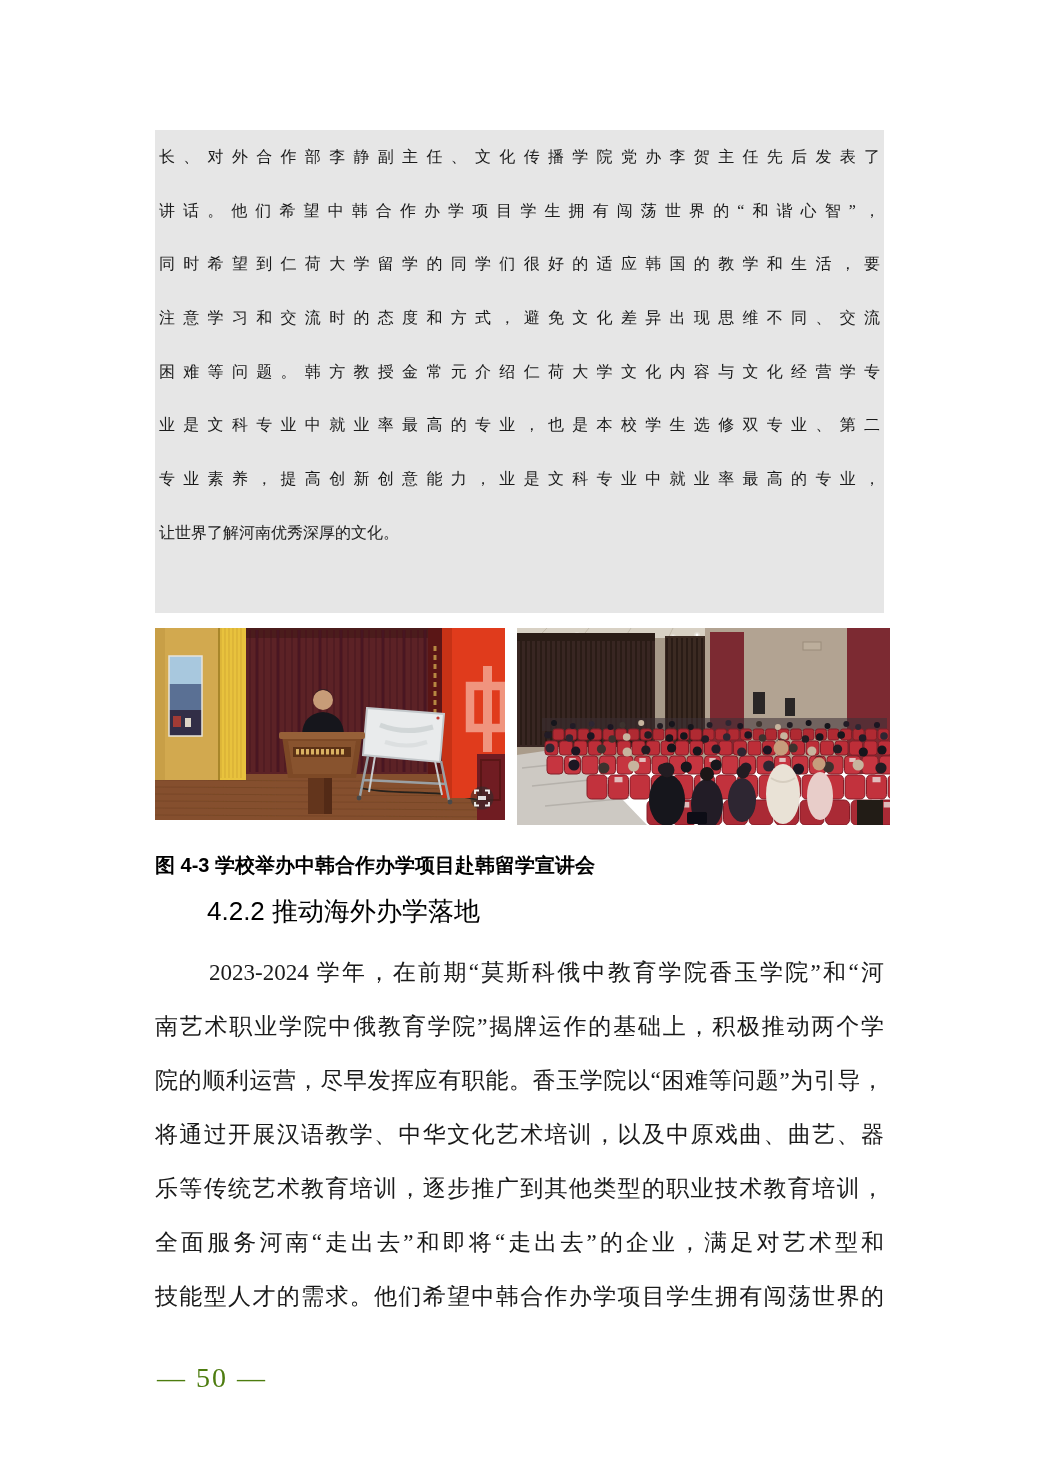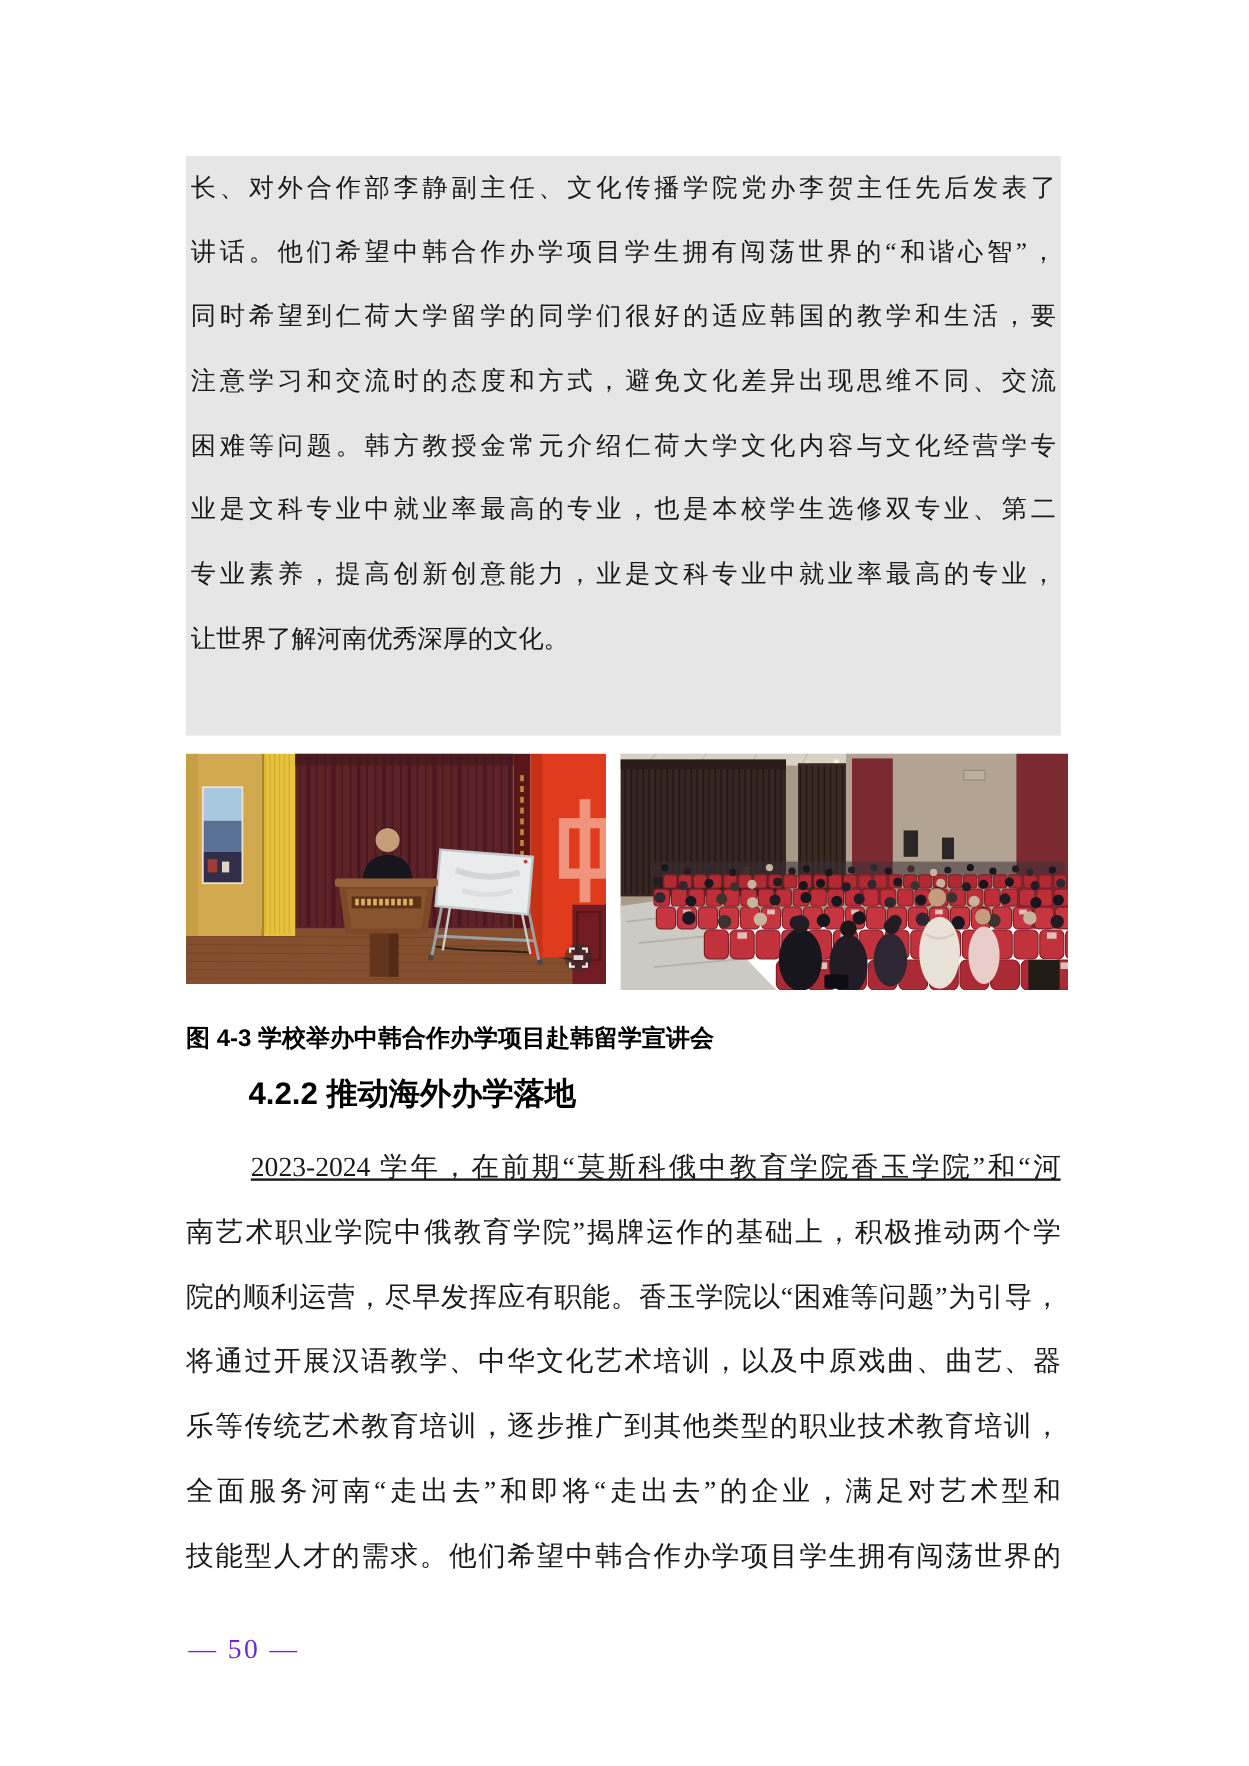--- a/index.html
+++ b/index.html
@@ -6,47 +6,47 @@
   body{
     width:1041px;height:1472px;background:#ffffff;position:relative;
     font-family:"Liberation Serif","DejaVu Serif",serif;color:#1a1a1a;
     overflow:hidden;
   }
   .abs{position:absolute;}
   
   #hl{
     left:155px;top:130px;width:729px;height:483px;
     background:#e6e6e6;box-sizing:border-box;padding:0 4px;
-    font-size:21px;overflow:hidden;
+    font-size:16px;overflow:hidden;
   }
   #hl .tline{height:53.7px;line-height:53.7px;}
   .tline{display:block;text-align:justify;text-align-last:justify;white-space:nowrap;overflow:visible;}
   .tline.last{text-align-last:left;}
   .justify-all .tline.last{text-align-last:justify;}
   
   #caption{
     left:155px;top:852px;width:729px;text-align:left;
     font-family:"Liberation Sans","DejaVu Sans",sans-serif;
     font-weight:700;font-size:20px;color:#000;
   }
   
   #heading{
     left:207px;top:894px;margin:0;
     font-family:"Liberation Sans","DejaVu Sans",sans-serif;
-    font-weight:700;font-size:26px;line-height:34px;color:#000;
+    font-weight:400;font-size:26px;line-height:34px;color:#000;
   }
   
   #para{
     left:155px;top:946px;width:729px;font-size:23px;overflow:hidden;
   }
   #para .tline{height:54px;line-height:54px;}
-  #para .tline:first-child{padding-left:54px;text-decoration:underline;}
+  #para .tline:first-child{padding-left:54px;}
   
   #footer{
-    left:157px;top:1362px;font-size:23px;letter-spacing:2px;color:#6d28d9;
+    left:157px;top:1362px;font-size:28px;letter-spacing:2px;color:#4d7c0f;
   }
   .photo{display:block;}
 </style>
 </head>
 <body>
 
 <section id="hl" class="abs">
     <div class="tline">长、对外合作部李静副主任、文化传播学院党办李贺主任先后发表了</div>
     <div class="tline">讲话。他们希望中韩合作办学项目学生拥有闯荡世界的“和谐心智”，</div>
     <div class="tline">同时希望到仁荷大学留学的同学们很好的适应韩国的教学和生活，要</div>

